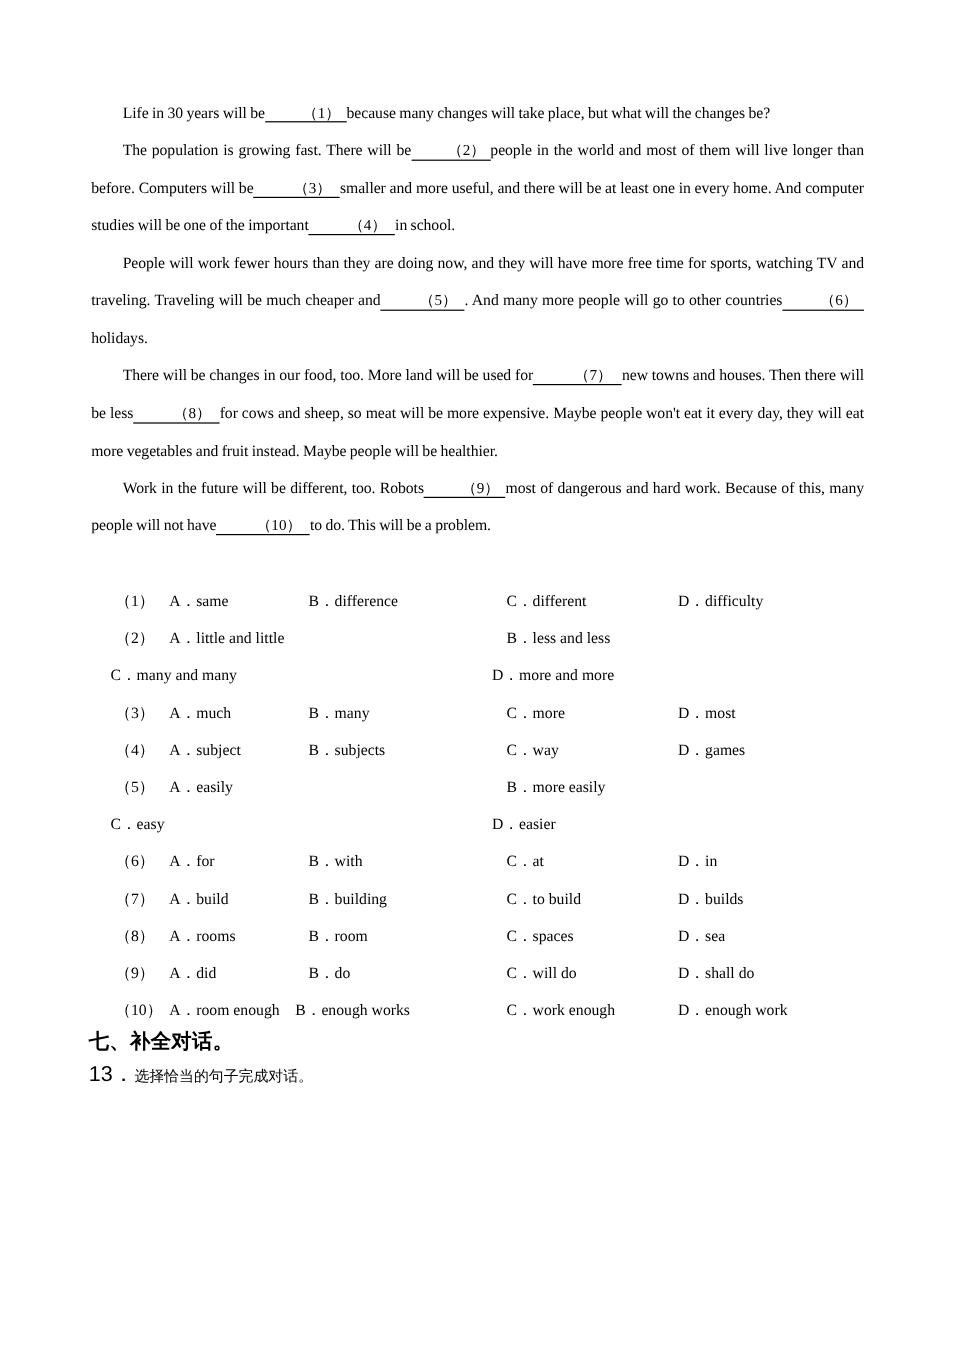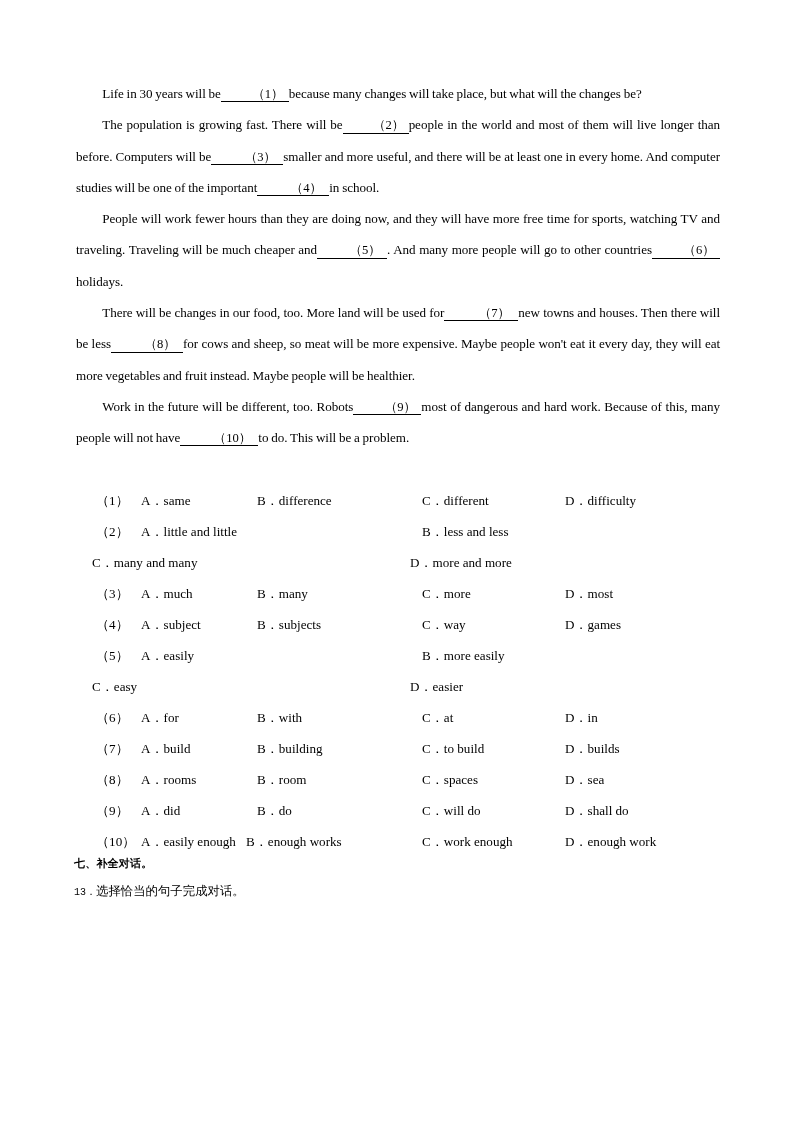--- a/index.html
+++ b/index.html
@@ -92,36 +92,36 @@
   .cont-d { left: 334px; }
   
   .col-b-tight { left: 170px; }
 
   
   .section-heading {
     position: absolute;
     left: 74px;
     top: 856px;
     font-family: "DejaVu Sans", "Liberation Sans", sans-serif;
-    font-size: 11px;
+    font-size: 17px;
     font-weight: bold;
     letter-spacing: 0.2px;
     text-align: center;
   }
 
   .question-line {
     position: absolute;
     left: 74px;
     top: 883px;
     font-size: 12.4px;
     font-family: "DejaVu Sans", "Liberation Sans", sans-serif;
   }
   .question-line .qnum {
-    font-family: Liberation Mono, monospace;
-    font-size: 10px;
+    font-family: Liberation Sans, sans-serif;
+    font-size: 18px;
   }
 
   
   .dialogue {
     position: absolute;
     left: 76px;
     top: 908px;
     width: 644px;
     font-size: 13.1px;
   }
@@ -237,21 +237,21 @@
     <div class="opt-row">
       <span class="opt-cell opt-num">（9）</span>
       <span class="opt-cell col-a">A．did</span>
       <span class="opt-cell col-b">B．do</span>
       <span class="opt-cell col-c">C．will do</span>
       <span class="opt-cell col-d">D．shall do</span>
     </div>
 
     <div class="opt-row">
       <span class="opt-cell opt-num">（10）</span>
-      <span class="opt-cell col-a">A．easily enough</span>
+      <span class="opt-cell col-a">A．room enough</span>
       <span class="opt-cell col-b-tight">B．enough works</span>
       <span class="opt-cell col-c">C．work enough</span>
       <span class="opt-cell col-d">D．enough work</span>
     </div>
 
   </div>
 
   <div class="section-heading">七、补全对话。</div>
 
   <div class="question-line"><span class="qnum">13．</span><span>选择恰当的句子完成对话。</span></div>

